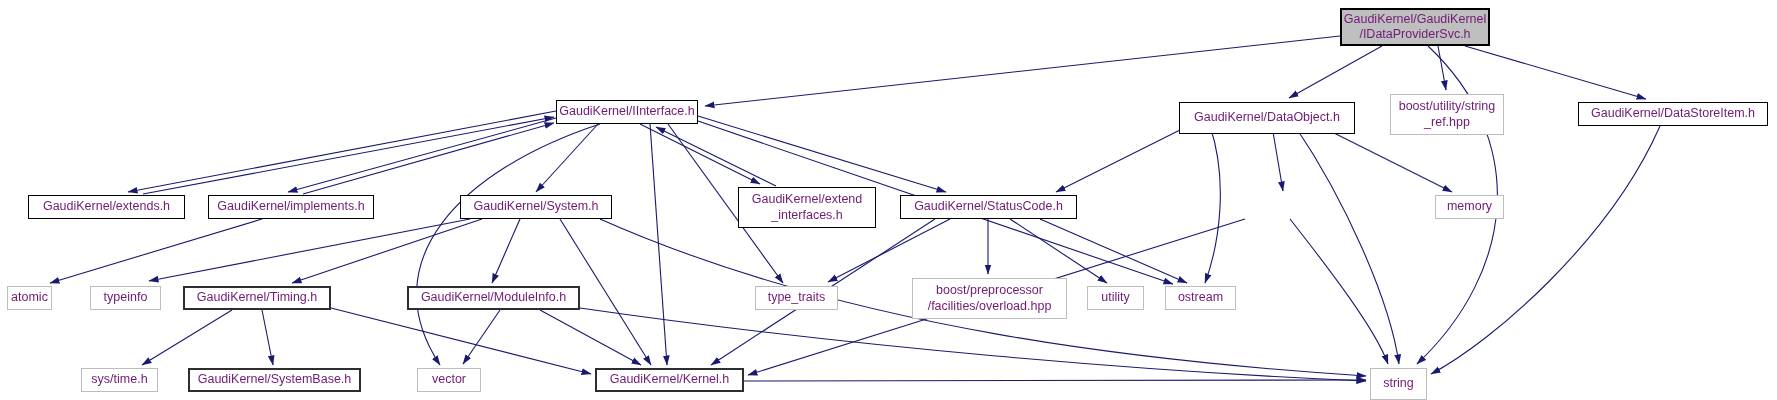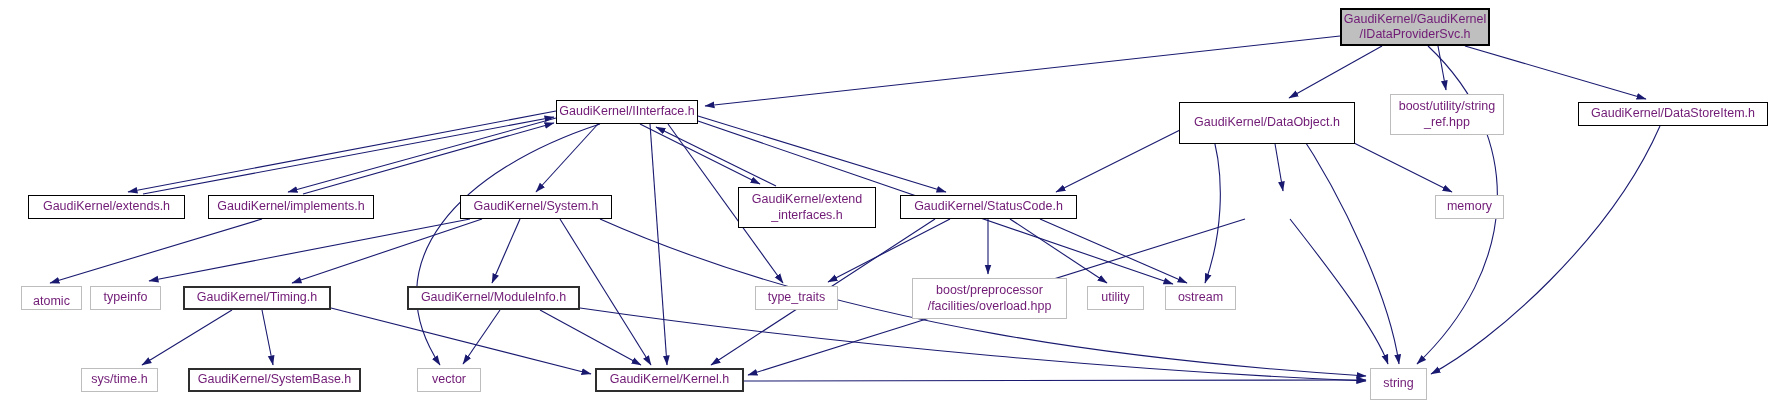--- a/index.html
+++ b/index.html
@@ -82,21 +82,21 @@
       <path d="M744,381 L1366,380" class="edge" marker-end="url(#arrow)"></path>
       <path d="M1660,126 C1610,240 1492,342 1431,374" class="edge" marker-end="url(#arrow)"></path>
     </svg>
 <div class="node current" style="left: 1340px; top: 8px; width: 150px; height: 38px;">
       <span>GaudiKernel/GaudiKernel</span>
       <span>/IDataProviderSvc.h</span>
     </div>
     <div class="node linked" style="left: 556px; top: 100px; width: 142px; height: 24px;">
       <span>GaudiKernel/IInterface.h</span>
     </div>
-    <div class="node linked" style="left: 1179px; top: 102px; width: 176px; height: 42px;">
+    <div class="node linked" style="left: 1179px; top: 102px; width: 176px; height: 32px;">
       <span>GaudiKernel/DataObject.h</span>
     </div>
     <div class="node external" style="left: 1390px; top: 94px; width: 114px; height: 41px;">
       <span>boost/utility/string</span>
       <span>_ref.hpp</span>
     </div>
     <div class="node linked" style="left: 1578px; top: 102px; width: 190px; height: 24px;">
       <span>GaudiKernel/DataStoreItem.h</span>
     </div>
     <div class="node linked" style="left: 28px; top: 195px; width: 157px; height: 24px;">
@@ -111,21 +111,21 @@
     <div class="node linked" style="left: 900px; top: 195px; width: 177px; height: 24px;">
       <span>GaudiKernel/StatusCode.h</span>
     </div>
     <div class="node linked" style="left: 738px; top: 187px; width: 138px; height: 41px;">
       <span>GaudiKernel/extend</span>
       <span>_interfaces.h</span>
     </div>
     <div class="node external" style="left: 1435px; top: 195px; width: 69px; height: 24px;">
       <span>memory</span>
     </div>
-    <div class="node external" style="left: 21px; top: 286px; width: 61px; height: 24px; justify-content: flex-end;">
+    <div class="node external" style="left: 7px; top: 286px; width: 45px; height: 24px;">
       <span>atomic</span>
     </div>
     <div class="node external" style="left: 90px; top: 286px; width: 71px; height: 24px;">
       <span>typeinfo</span>
     </div>
     <div class="node linked-bold" style="left: 183px; top: 286px; width: 148px; height: 24px;">
       <span>GaudiKernel/Timing.h</span>
     </div>
     <div class="node linked-bold" style="left: 407px; top: 286px; width: 173px; height: 24px;">
       <span>GaudiKernel/ModuleInfo.h</span>

